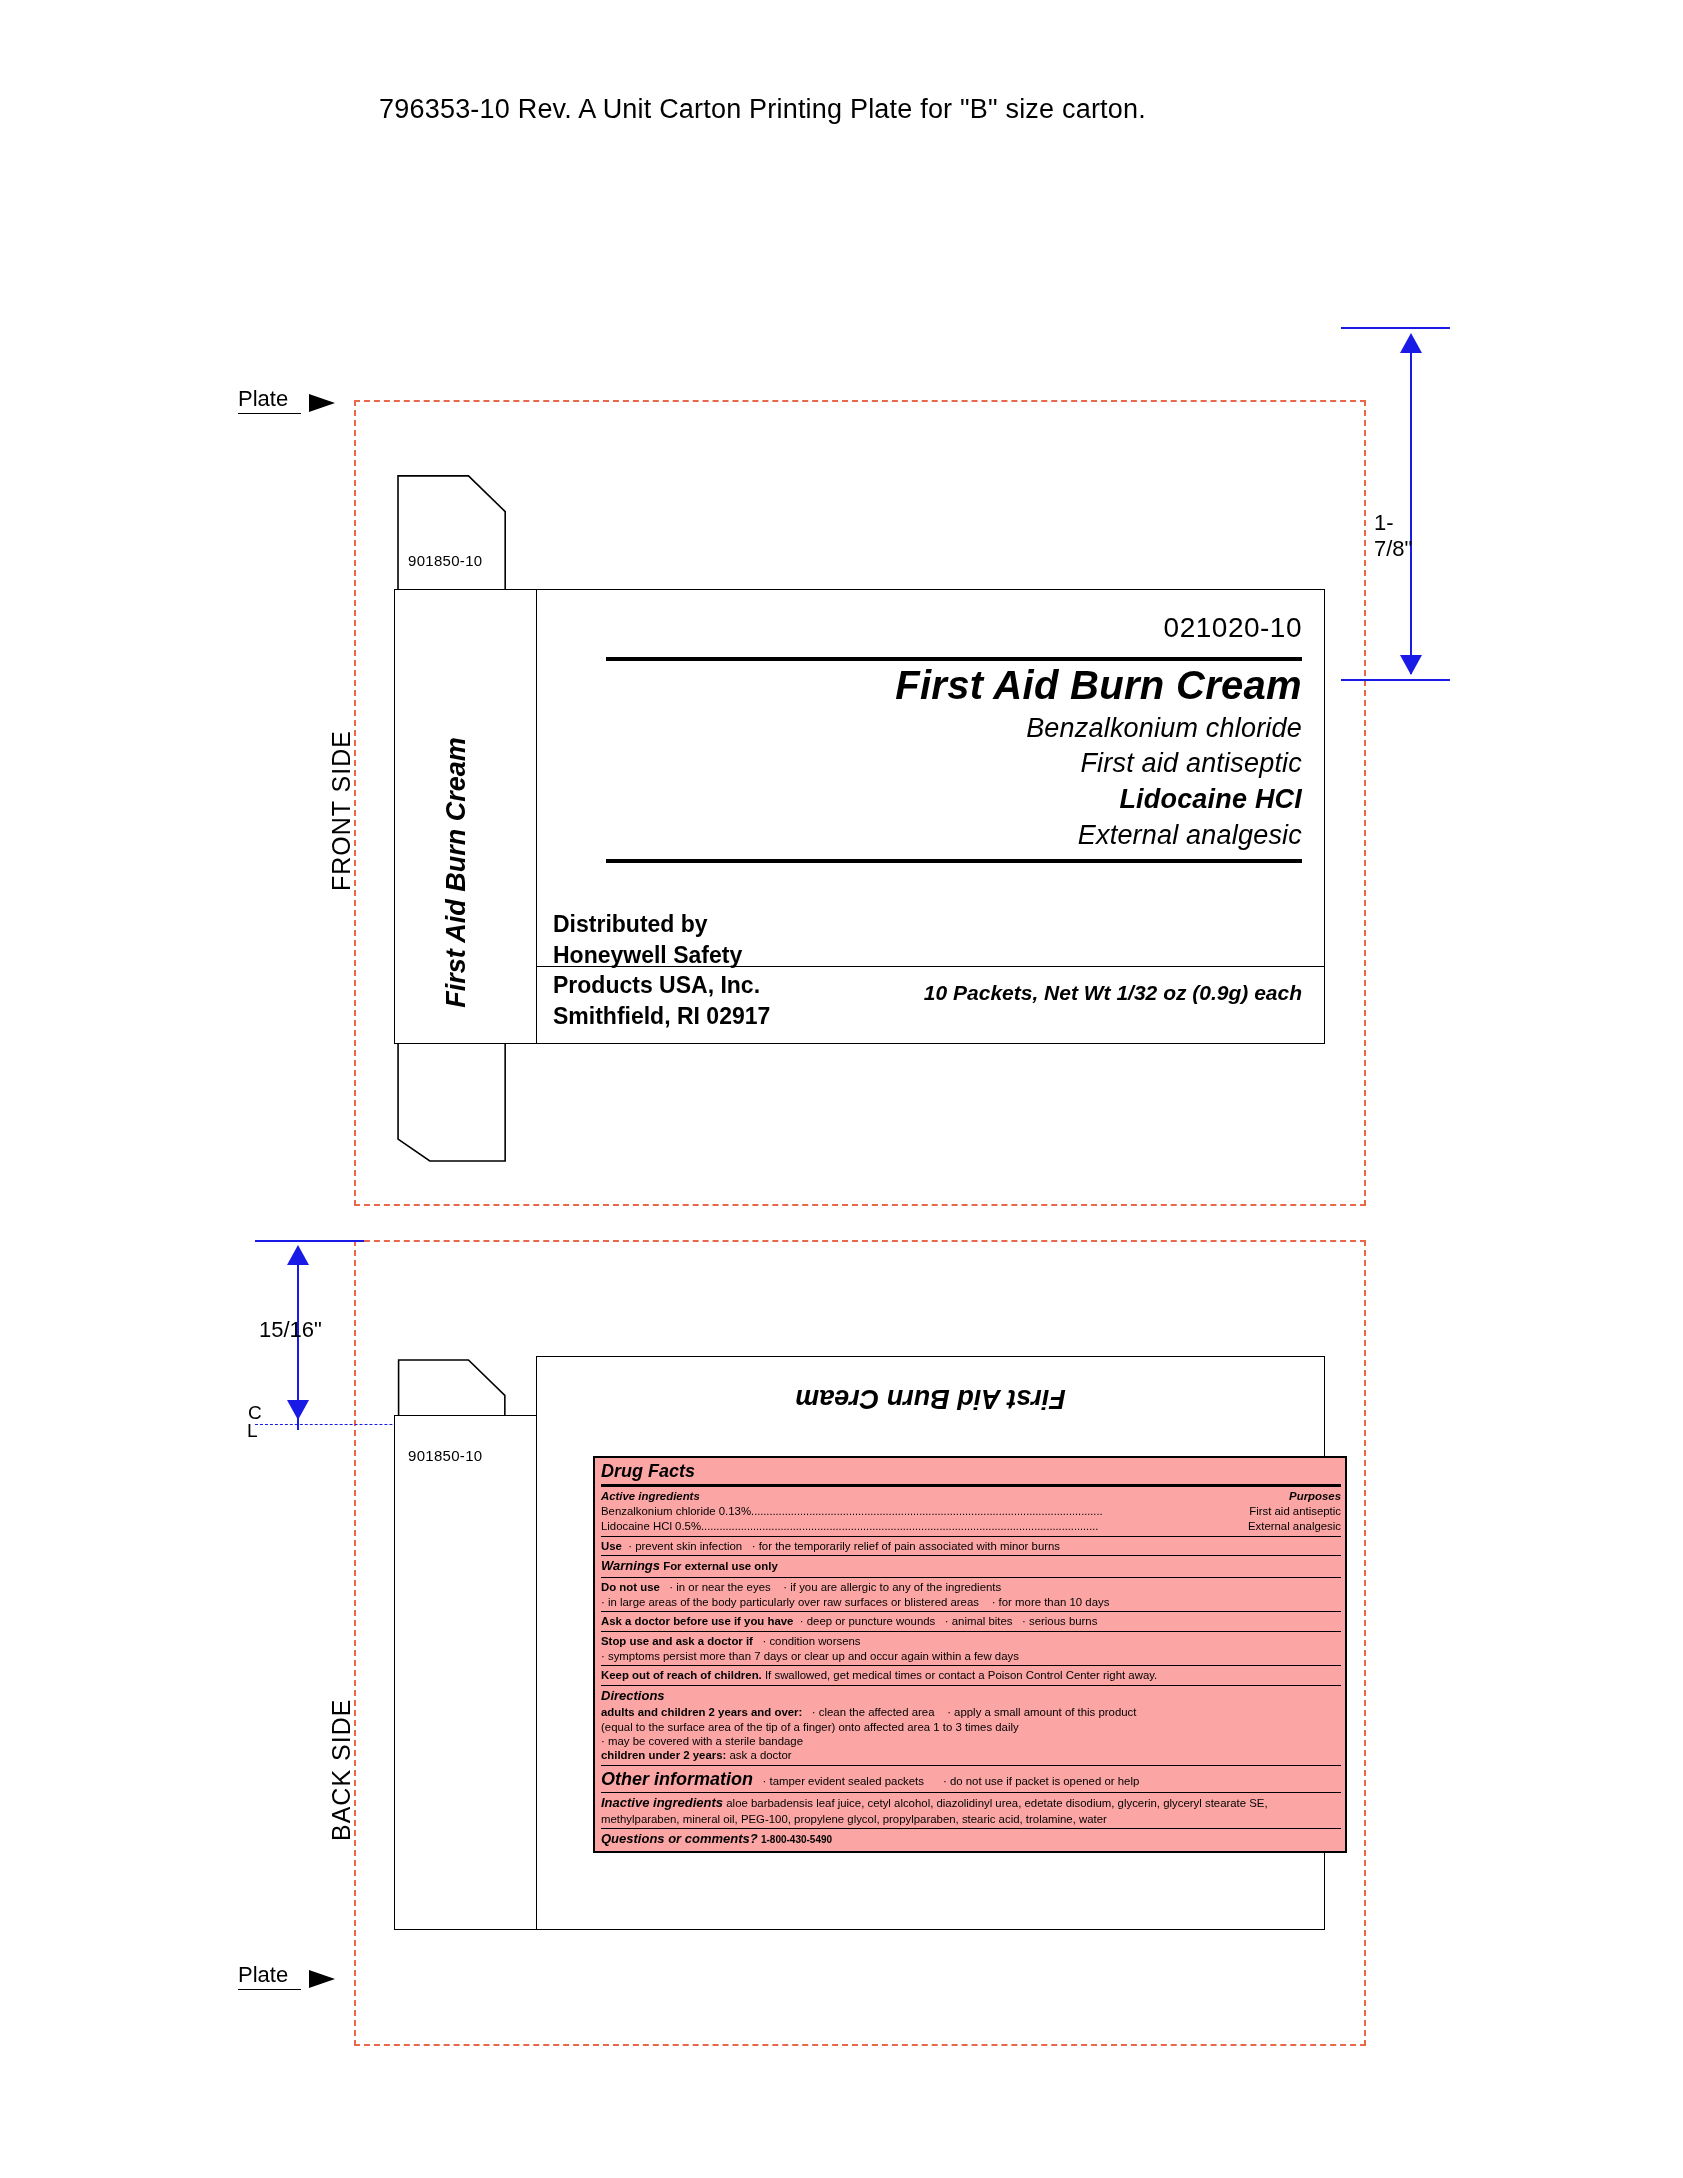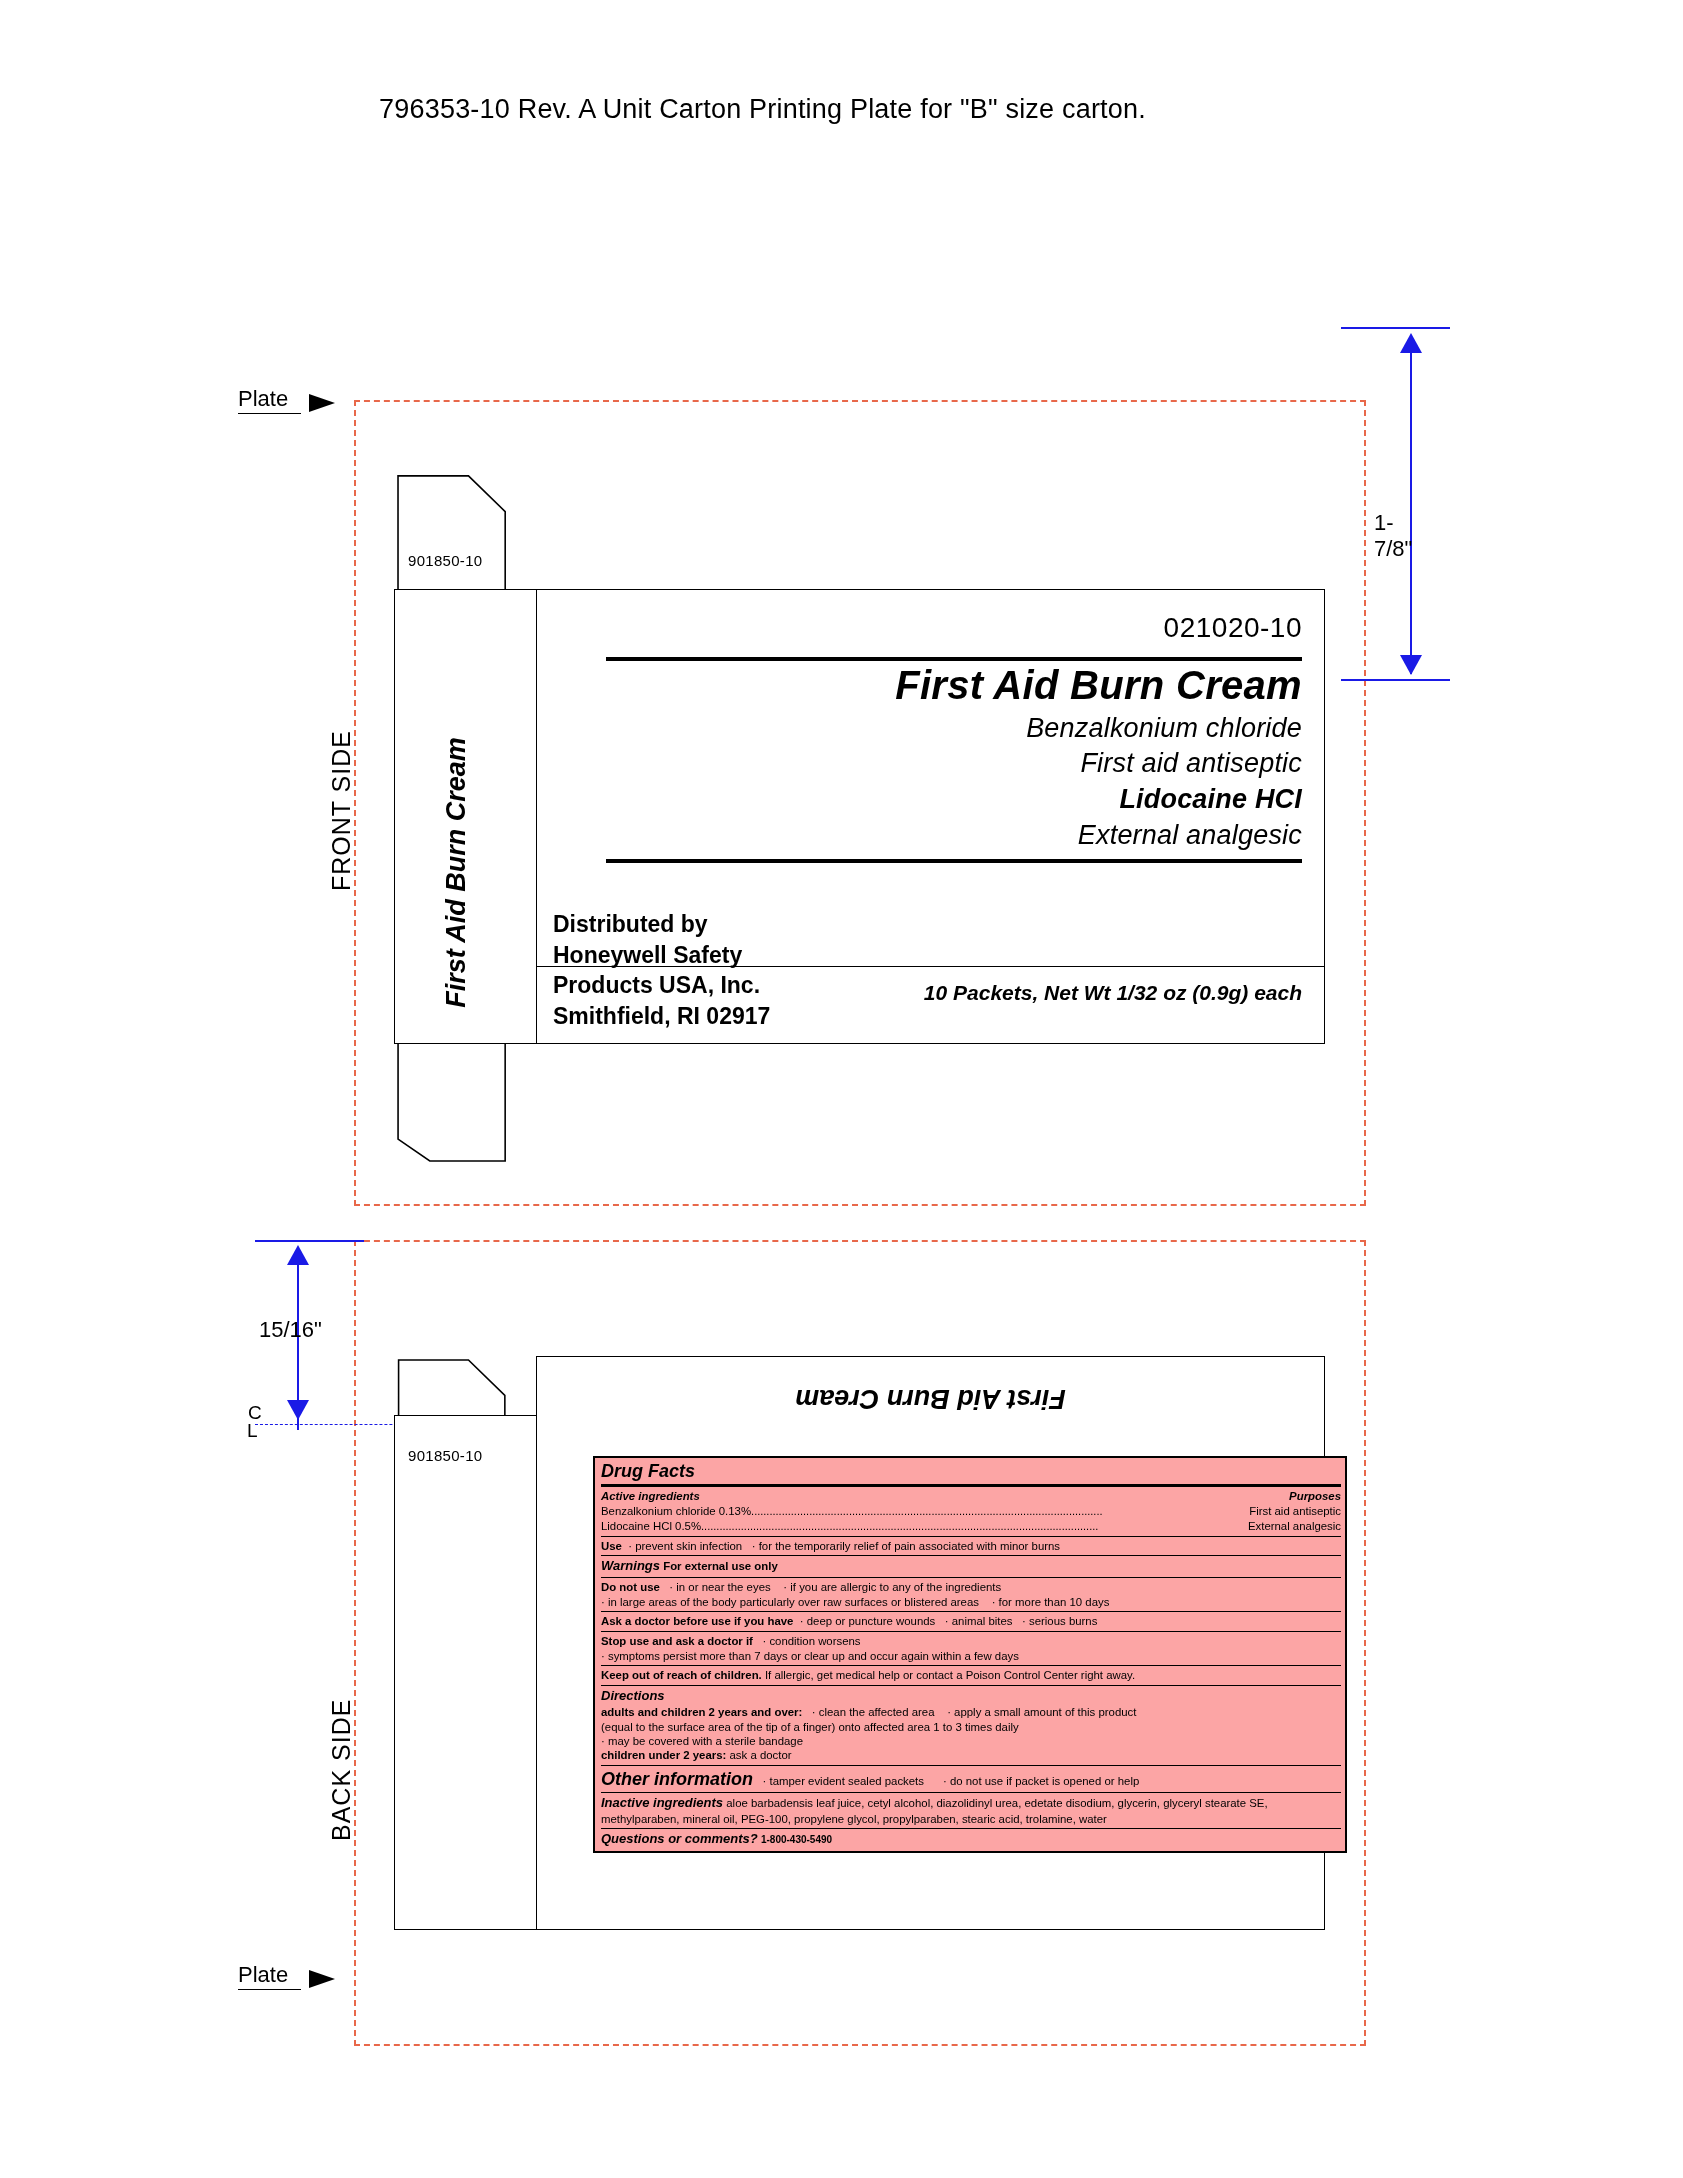--- a/index.html
+++ b/index.html
@@ -305,21 +305,21 @@
         <span class="b">Stop use and ask a doctor if</span>
         <span>&nbsp;&nbsp;·&nbsp;<span>condition worsens</span></span>
       </div>
       <div>
         <span>·&nbsp;<span>symptoms persist more than 7 days or clear up and occur again within a few days</span></span>
       </div>
       <div class="df-rule-thin"></div>
 
       <div class="sec">
         <span class="b">Keep out of reach of children.</span>
-        <span>If allergic, get medical help or contact a Poison Control Center right away.</span>
+        <span>If swallowed, get medical times or contact a Poison Control Center right away.</span>
       </div>
 
       <div class="df-rule-med"></div>
 
       <div class="sec">
         <span class="bi" style="font-size:13px;">Directions</span>
       </div>
       <div>
         <span class="b">adults and children 2 years and over:</span>
         <span>&nbsp;&nbsp;·&nbsp;<span>clean the affected area</span></span>

